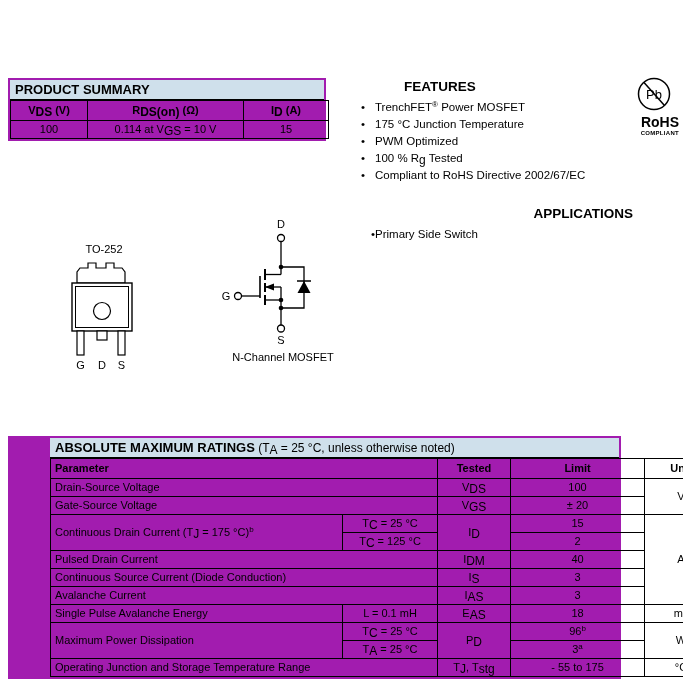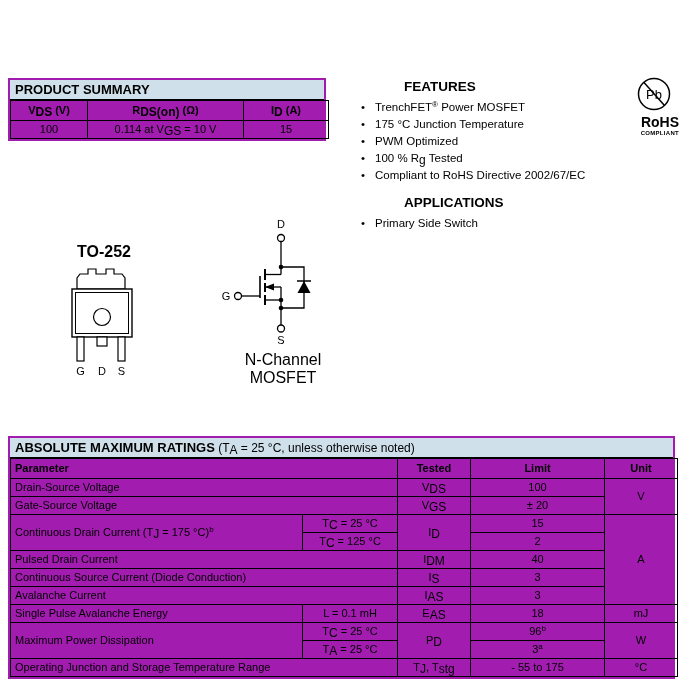--- a/index.html
+++ b/index.html
@@ -20,39 +20,39 @@
               border-bottom:1px solid #000; white-space:nowrap; overflow:hidden; }
   .titlebar .tb-note { font-weight:normal; font-size:12px; }
 
   table.grid { border-collapse:collapse; table-layout:fixed; width:100%; }
   table.grid th, table.grid td { border:1px solid #000; font-size:11px; text-align:center;
                                  padding:1px 4px; height:18px; line-height:1.25; overflow:hidden; }
   table.grid th { font-weight:bold; height:20px; }
   table.grid .left { text-align:left; }
 
   .product-summary { left:8px; top:78px; width:318px; }
-  .ratings { left:8px; top:436px; width:667px; }
+  .ratings { left:8px; top:436px; width:613px;padding-left:40px; }
 
   .sec { position:absolute; }
   .sec-title { font-size:13.5px; font-weight:bold; margin-bottom:5px;margin-left:46px; }
   .blist { list-style:none; }
   .blist li { display:flex; font-size:11.5px; line-height:17px; }
   .blist .bullet { width:17px; padding-left:3px; flex:none; }
   .features { left:358px; top:79px; width:275px; }
-  .applications { left:358px; top:195px; width:275px; }
+  .applications { left:358px; top:206px; width:275px;text-align:right; }
 
   .rohs { position:absolute; left:629px; top:76px; width:50px; text-align:right; }
   .rohs-name { font-size:14px; font-weight:bold; line-height:15px; margin-top:2px; }
   .rohs-compliant { font-size:6px; font-weight:bold; letter-spacing:0.3px; }
 
   .figure { position:absolute; text-align:center; }
   .package { left:44px; top:243px; width:120px; }
-  .pkg-label { font-size:16px; font-weight:bold; margin-bottom:3px; }
+  .pkg-label { font-size:11px; font-weight:normal; margin-bottom:3px; }
   .mosfet { left:218px; top:218px; width:130px; }
-  .fig-caption { font-size:16px; margin-top:3px; }
+  .fig-caption { font-size:11px; margin-top:3px; }
 
   svg { display:block; margin:0 auto; }
   svg text { font-family:"Liberation Sans", sans-serif; }
 </style>
 </head>
 <body>
 
 <div class="page">
 
 

